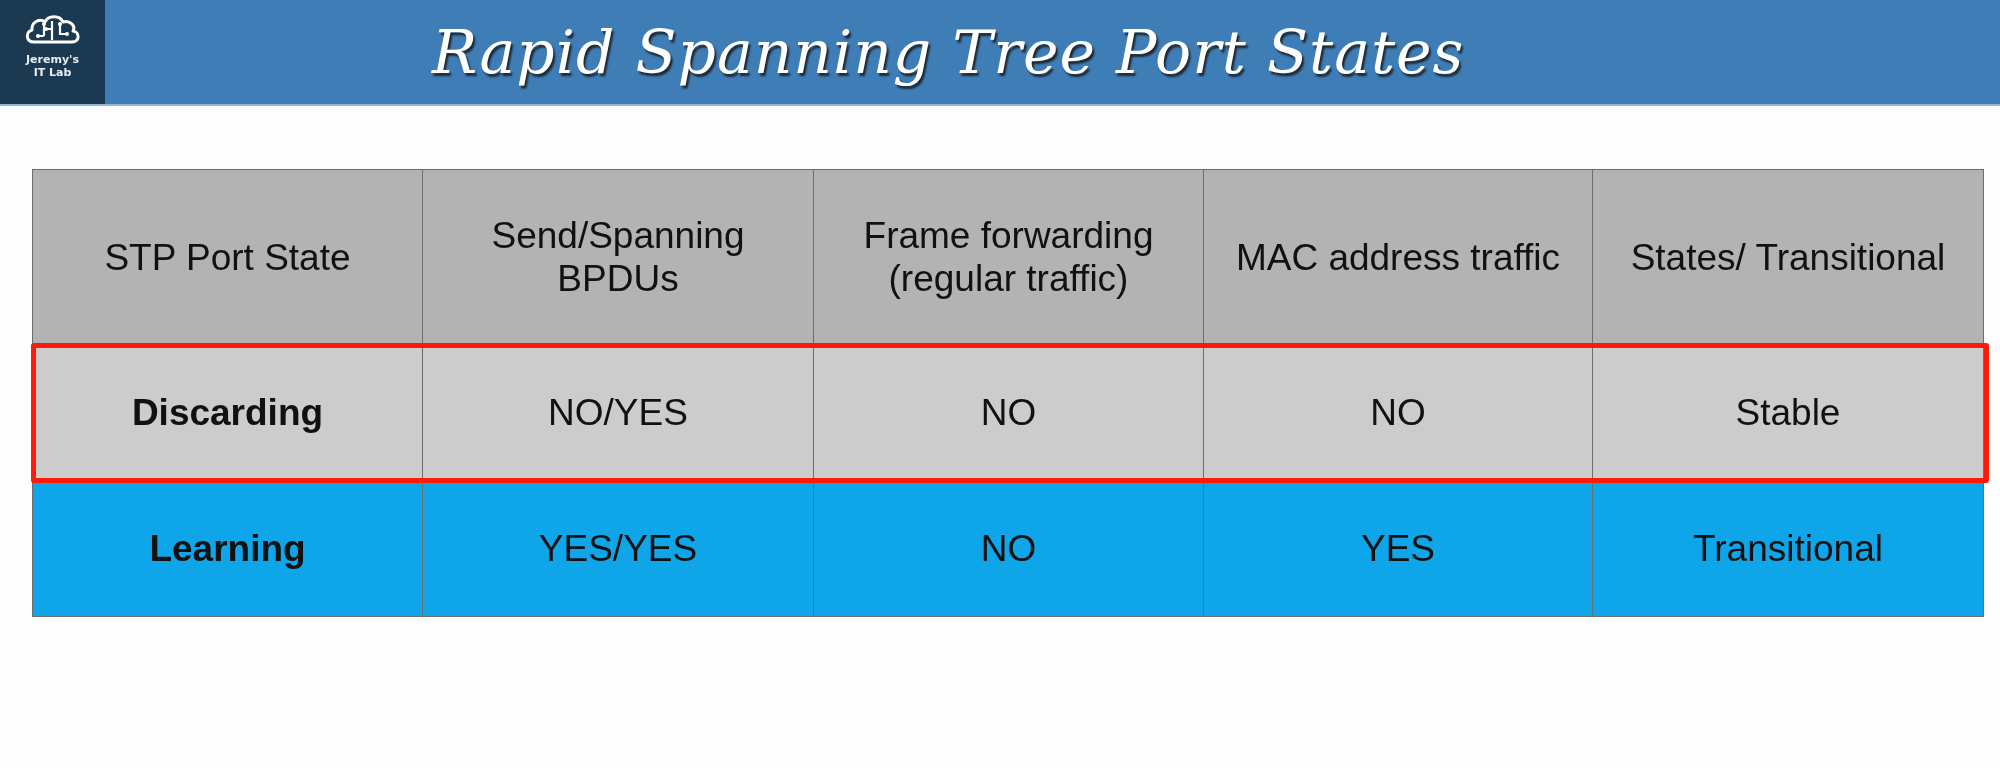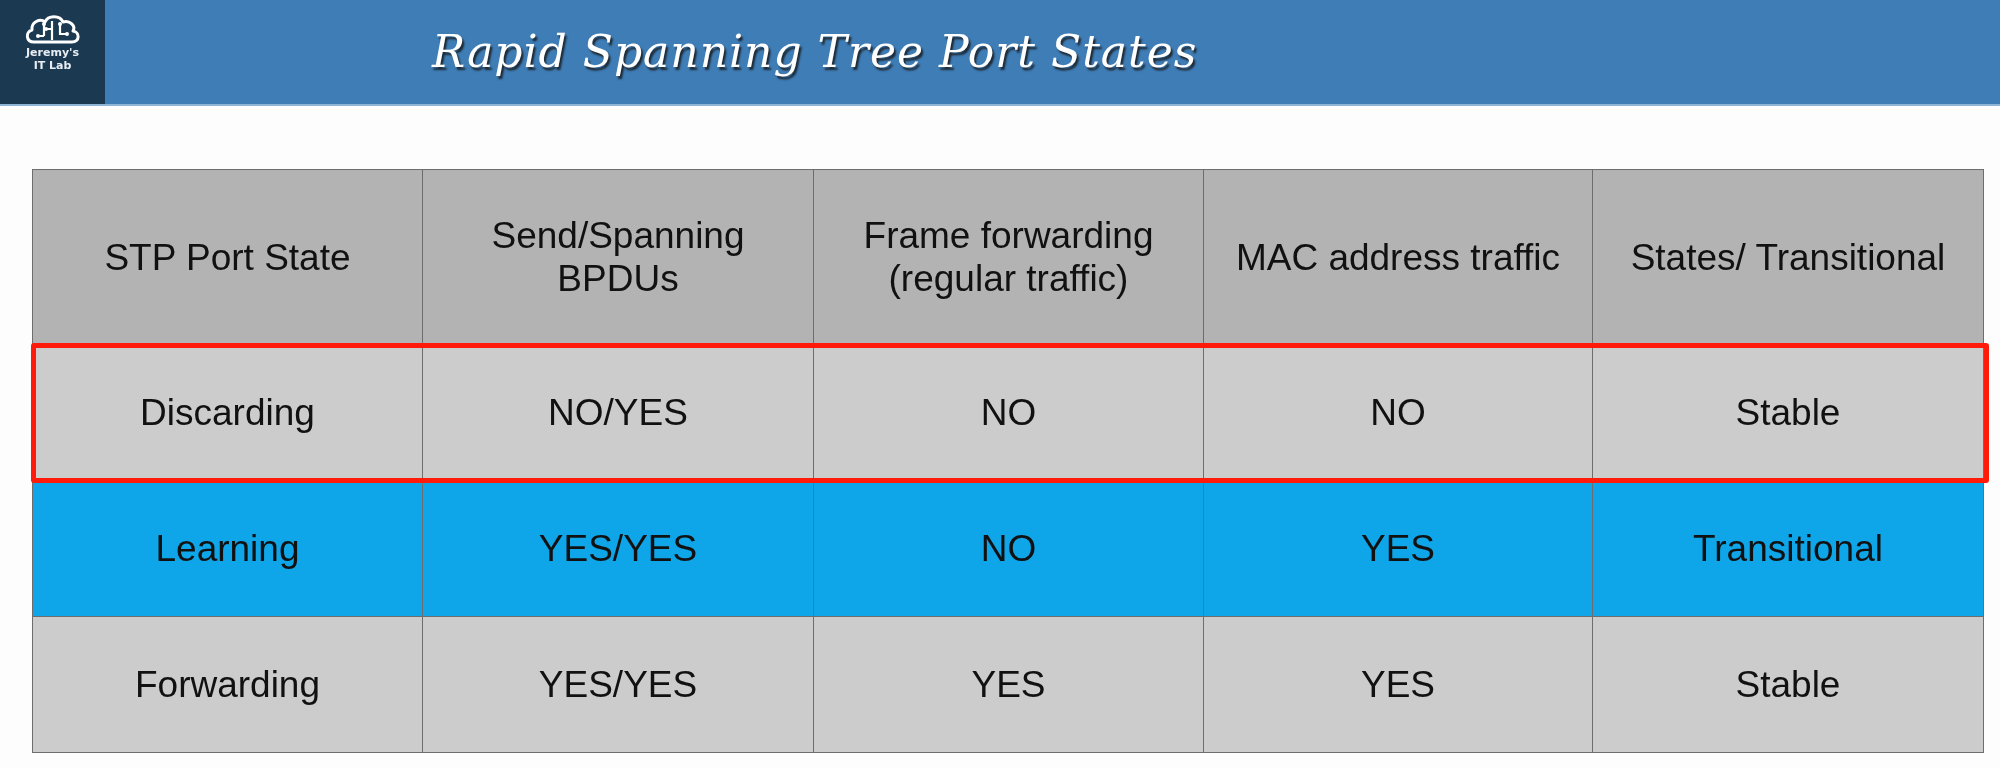--- a/index.html
+++ b/index.html
@@ -14,44 +14,44 @@
       border-bottom: 2px solid #8fb6d6;
     }
     .logo {
       position: absolute; left: 0; top: 0; width: 105px; height: 104px;
       background: #1b3a52;
       display: flex; flex-direction: column; align-items: center;
     }
     .logo svg { margin-top: 12px; }
     .logo-text {
       color: #e8eef3; font-family: "DejaVu Sans", sans-serif; font-weight: bold;
-      font-size: 11px; line-height: 13px; text-align: center; margin-top: 0;
+      font-size: 11px; line-height: 13px; text-align: center; margin-top: 7px;
     }
     .slide-title {
       position: absolute; left: 432px; top: 6px; height: 92px;
       color: #ffffff;
       font-family: "DejaVu Serif", serif; font-style: italic;
-      font-size: 44px; line-height: 92px; letter-spacing: 1px;
+      font-size: 60px; line-height: 92px; letter-spacing: 1px;
       text-shadow: 2px 3px 2px #1e2a35;
       white-space: nowrap;
     }
     table.states {
       position: absolute; left: 32px; top: 169px;
       width: 1951px; border-collapse: collapse; table-layout: fixed;
     }
     table.states th, table.states td {
       border: 1.5px solid #6d6d6d;
       text-align: center; vertical-align: middle;
       color: #111; font-size: 37px; line-height: 43px; padding: 0 8px;
     }
     table.states th { background: #b3b3b3; font-weight: normal; height: 174px; }
     tr.row-gray td { background: #cccccc; }
     tr.row-cream td { background: #0ea5e9; }
     tr.body-row td { height: 135px; }
-    td.state-name { font-weight: normal; }
+    td.state-name { font-weight: bold; }
     .highlight-box {
       position: absolute; left: 31px; top: 343px; width: 1948px; height: 130px;
       border: 5px solid #ff1a0a; border-radius: 3px;
       pointer-events: none;
     }
   </style>
 </head>
 <body>
 
 <div class="title-bar">
@@ -98,23 +98,16 @@
       <td>NO</td>
       <td>Stable</td>
     </tr>
     <tr class="body-row row-cream">
       <td class="state-name">Learning</td>
       <td>YES/YES</td>
       <td>NO</td>
       <td>YES</td>
       <td>Transitional</td>
     </tr>
-    <tr class="body-row row-gray">
-      <td class="state-name">Forwarding</td>
-      <td>YES/YES</td>
-      <td>YES</td>
-      <td>YES</td>
-      <td>Stable</td>
-    </tr>
   </tbody>
 </table>
 
 <div class="highlight-box"></div>
 
 </body></html>

